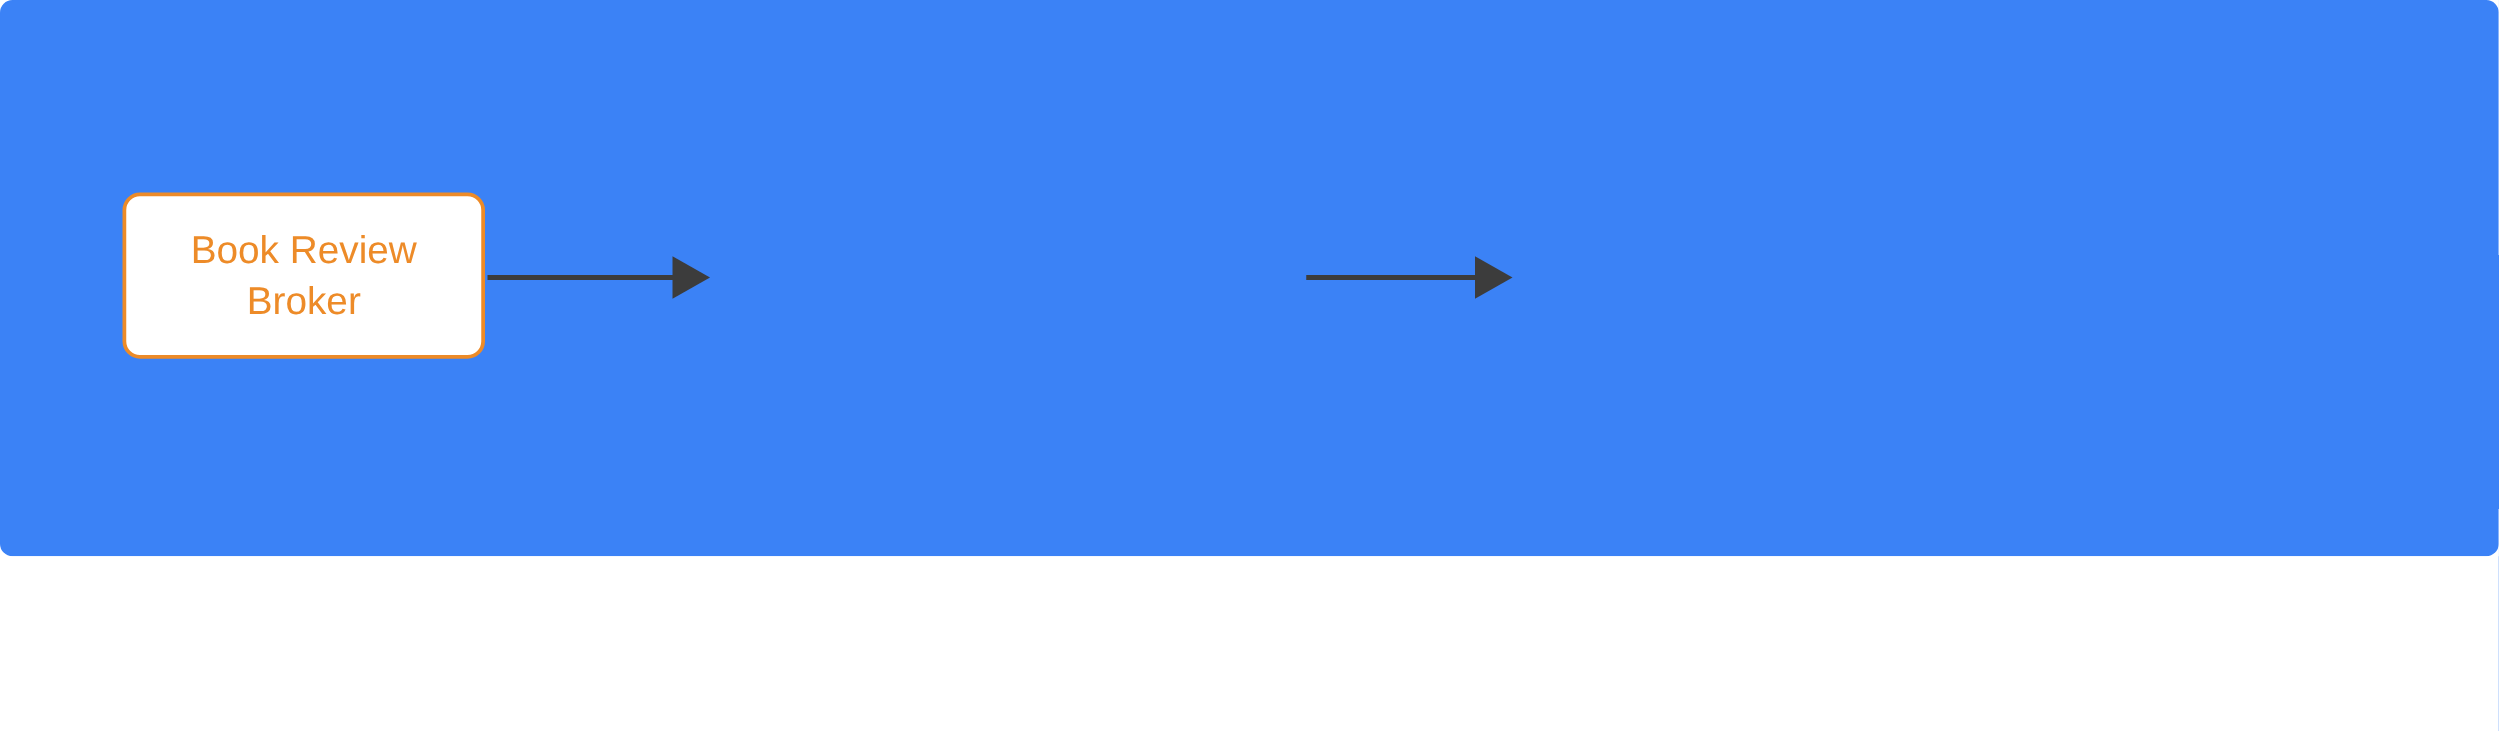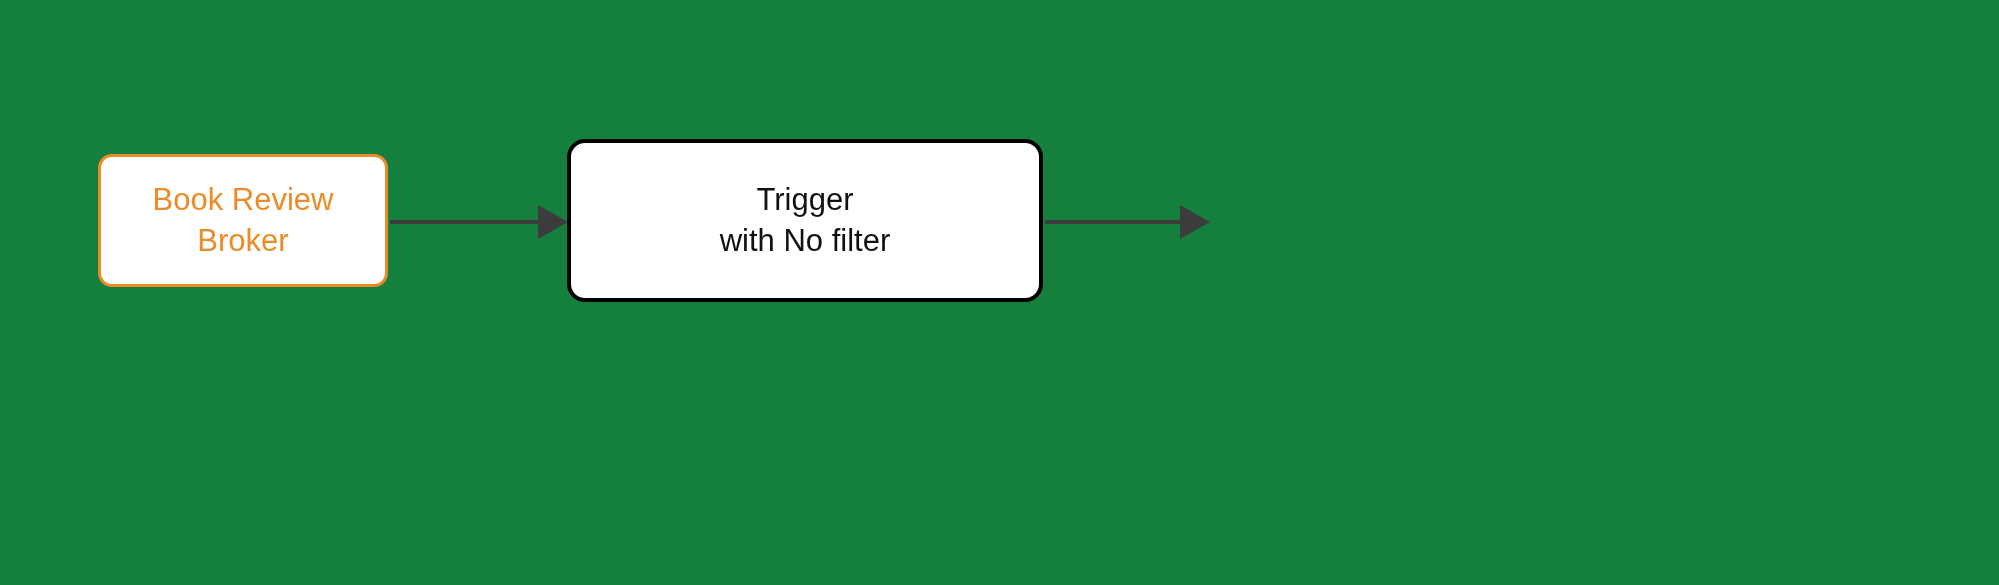--- a/index.html
+++ b/index.html
@@ -6,23 +6,24 @@
     margin: 0;
     padding: 0;
     background: #ffffff;
   }
   body {
     font-family: "Liberation Sans", sans-serif;
   }
   #canvas {
     position: relative;
     width: 1999px;
-    height: 585px;
-    background: #15803d;
+    height: 445px;
+    background: #3b82f6;
     overflow: hidden;
+    border-radius: 10px;
   }
   .node {
     position: absolute;
     box-sizing: border-box;
     background: #ffffff;
     display: flex;
     flex-direction: column;
     align-items: center;
     justify-content: center;
     text-align: center;
@@ -111,24 +112,20 @@
   <div class="node" id="node-broker">
     <span class="node-label">Book Review
 Broker</span>
   </div>
 
   <div class="edge" id="edge-broker-trigger">
     <span class="shaft"></span>
     <span class="head"></span>
   </div>
 
-  <div class="node" id="node-trigger">
-    <span class="node-label">Trigger
-with No filter</span>
-  </div>
 
   <div class="edge" id="edge-trigger-sink">
     <span class="shaft"></span>
     <span class="head"></span>
   </div>
 
 
 </div>
 
 </body></html>

